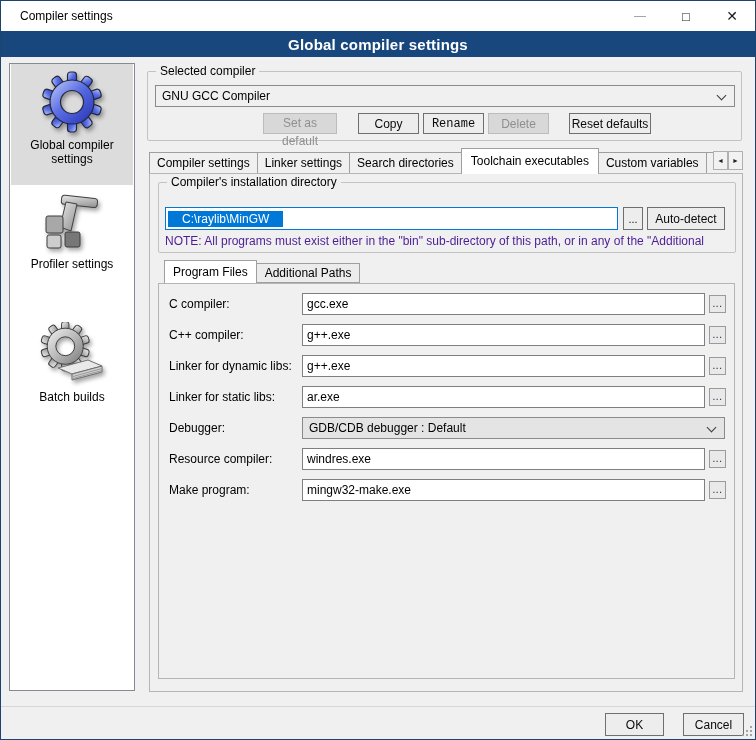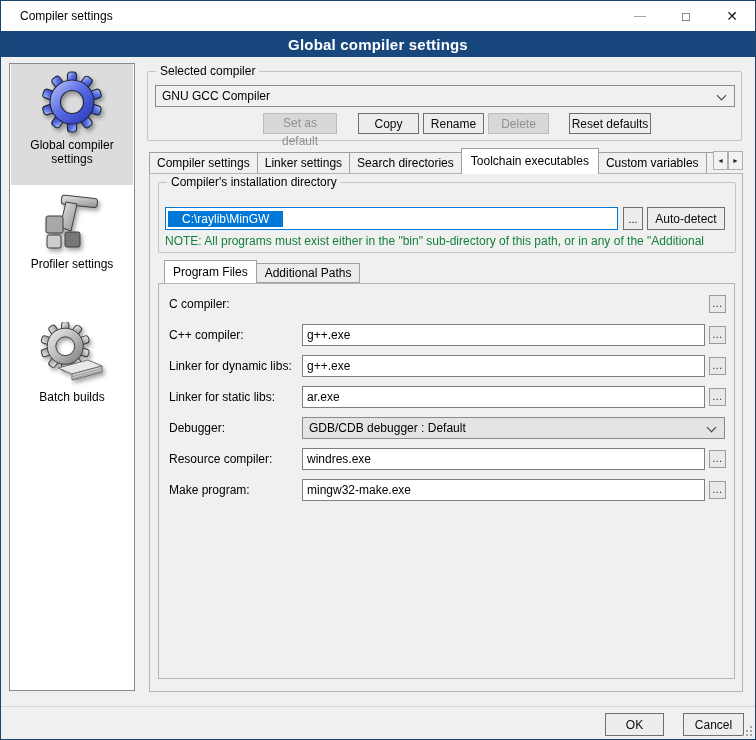--- a/index.html
+++ b/index.html
@@ -51,21 +51,21 @@
            padding-left:6px; position:relative; }
   .chev { position:absolute; right:9px; top:6px; width:7px; height:7px;
           border-right:1.4px solid #3a3a3a; border-bottom:1.4px solid #3a3a3a;
           transform:rotate(45deg); }
 
   
   #group-compiler { left:146px; top:70px; width:595px; height:70px; }
   #compiler-select { position:absolute; left:154px; top:84px; width:580px; height:22px; }
   #btn-setdefault { left:262px; top:112px; width:74px; }
   #btn-copy      { left:357px; top:112px; width:61px; }
-  #btn-rename    { left:422px; top:112px; width:61px; }
+  #btn-rename    { left:422px; top:112px; width:61px;font-family:Liberation Mono, monospace; }
   #btn-delete    { left:487px; top:112px; width:61px; }
   #btn-reset     { left:568px; top:112px; width:82px; }
 
   
   #tabbar { position:absolute; left:148px; top:147px; width:564px; height:26px; display:flex;
             align-items:flex-end; overflow:hidden; }
   .tab { flex:0 0 auto; height:22px; line-height:21px; padding:0 7px; background:#f0f0f0;
          border:1px solid #9f9f9f; margin-right:-1px; white-space:nowrap; cursor:default; }
   .tab.active { height:26px; line-height:25px; background:#fff; border-bottom:none;
                 padding:0 9px; position:relative; z-index:3; }
@@ -80,21 +80,21 @@
   #main-panel { position:absolute; left:148px; top:172px; width:594px; height:519px;
                 background:#f0f0f0; border:1px solid #b5b5b5; }
   #group-install { left:8px; top:8px; width:578px; height:71px; }
   #install-input { position:absolute; left:15px; top:33px; width:453px; height:23px;
                    background:#fff; border:1px solid #0078d7; display:flex; align-items:center;
                    padding-left:2px; overflow:hidden; }
   #install-input .seltext { background:#0078d7; color:#fff; padding:1px 14px; white-space:nowrap; }
   #btn-browse-install { left:473px; top:33px; width:20px; height:23px; font-size:11px; }
   #btn-autodetect { left:497px; top:33px; width:78px; height:23px; }
   #install-note { position:absolute; left:15px; top:60px; width:561px; white-space:nowrap;
-                  overflow:hidden; color:#15803d; }
+                  overflow:hidden; color:#4c1d95; }
 
   
   #subtabbar { position:absolute; left:14px; top:86px; height:23px; display:flex;
                align-items:flex-end; }
   .subtab { flex:0 0 auto; height:20px; line-height:19px; padding:0 8px; background:#ececec;
             border:1px solid #9f9f9f; margin-right:-1px; white-space:nowrap; cursor:default; }
   .subtab.active { height:23px; line-height:22px; background:#fff; border-bottom:none;
                    position:relative; z-index:2; }
   #sub-panel { position:absolute; left:8px; top:109px; width:577px; height:396px;
                background:#f0f0f0; border:1px solid #b5b5b5; }
@@ -267,20 +267,21 @@
 
     <div id="subtabbar">
       <div class="subtab active">Program Files</div>
       <div class="subtab">Additional Paths</div>
     </div>
 
     <div id="sub-panel">
 
       <div class="trow" id="trow-0">
         <span class="rlabel">C compiler:</span>
+        <input class="field" value="gcc.exe" style="">
         <button class="browse-sm">...</button>
       </div>
 
       <div class="trow" id="trow-1">
         <span class="rlabel">C++ compiler:</span>
         <input class="field" value="g++.exe" style="">
         <button class="browse-sm">...</button>
       </div>
 
       <div class="trow" id="trow-2">

